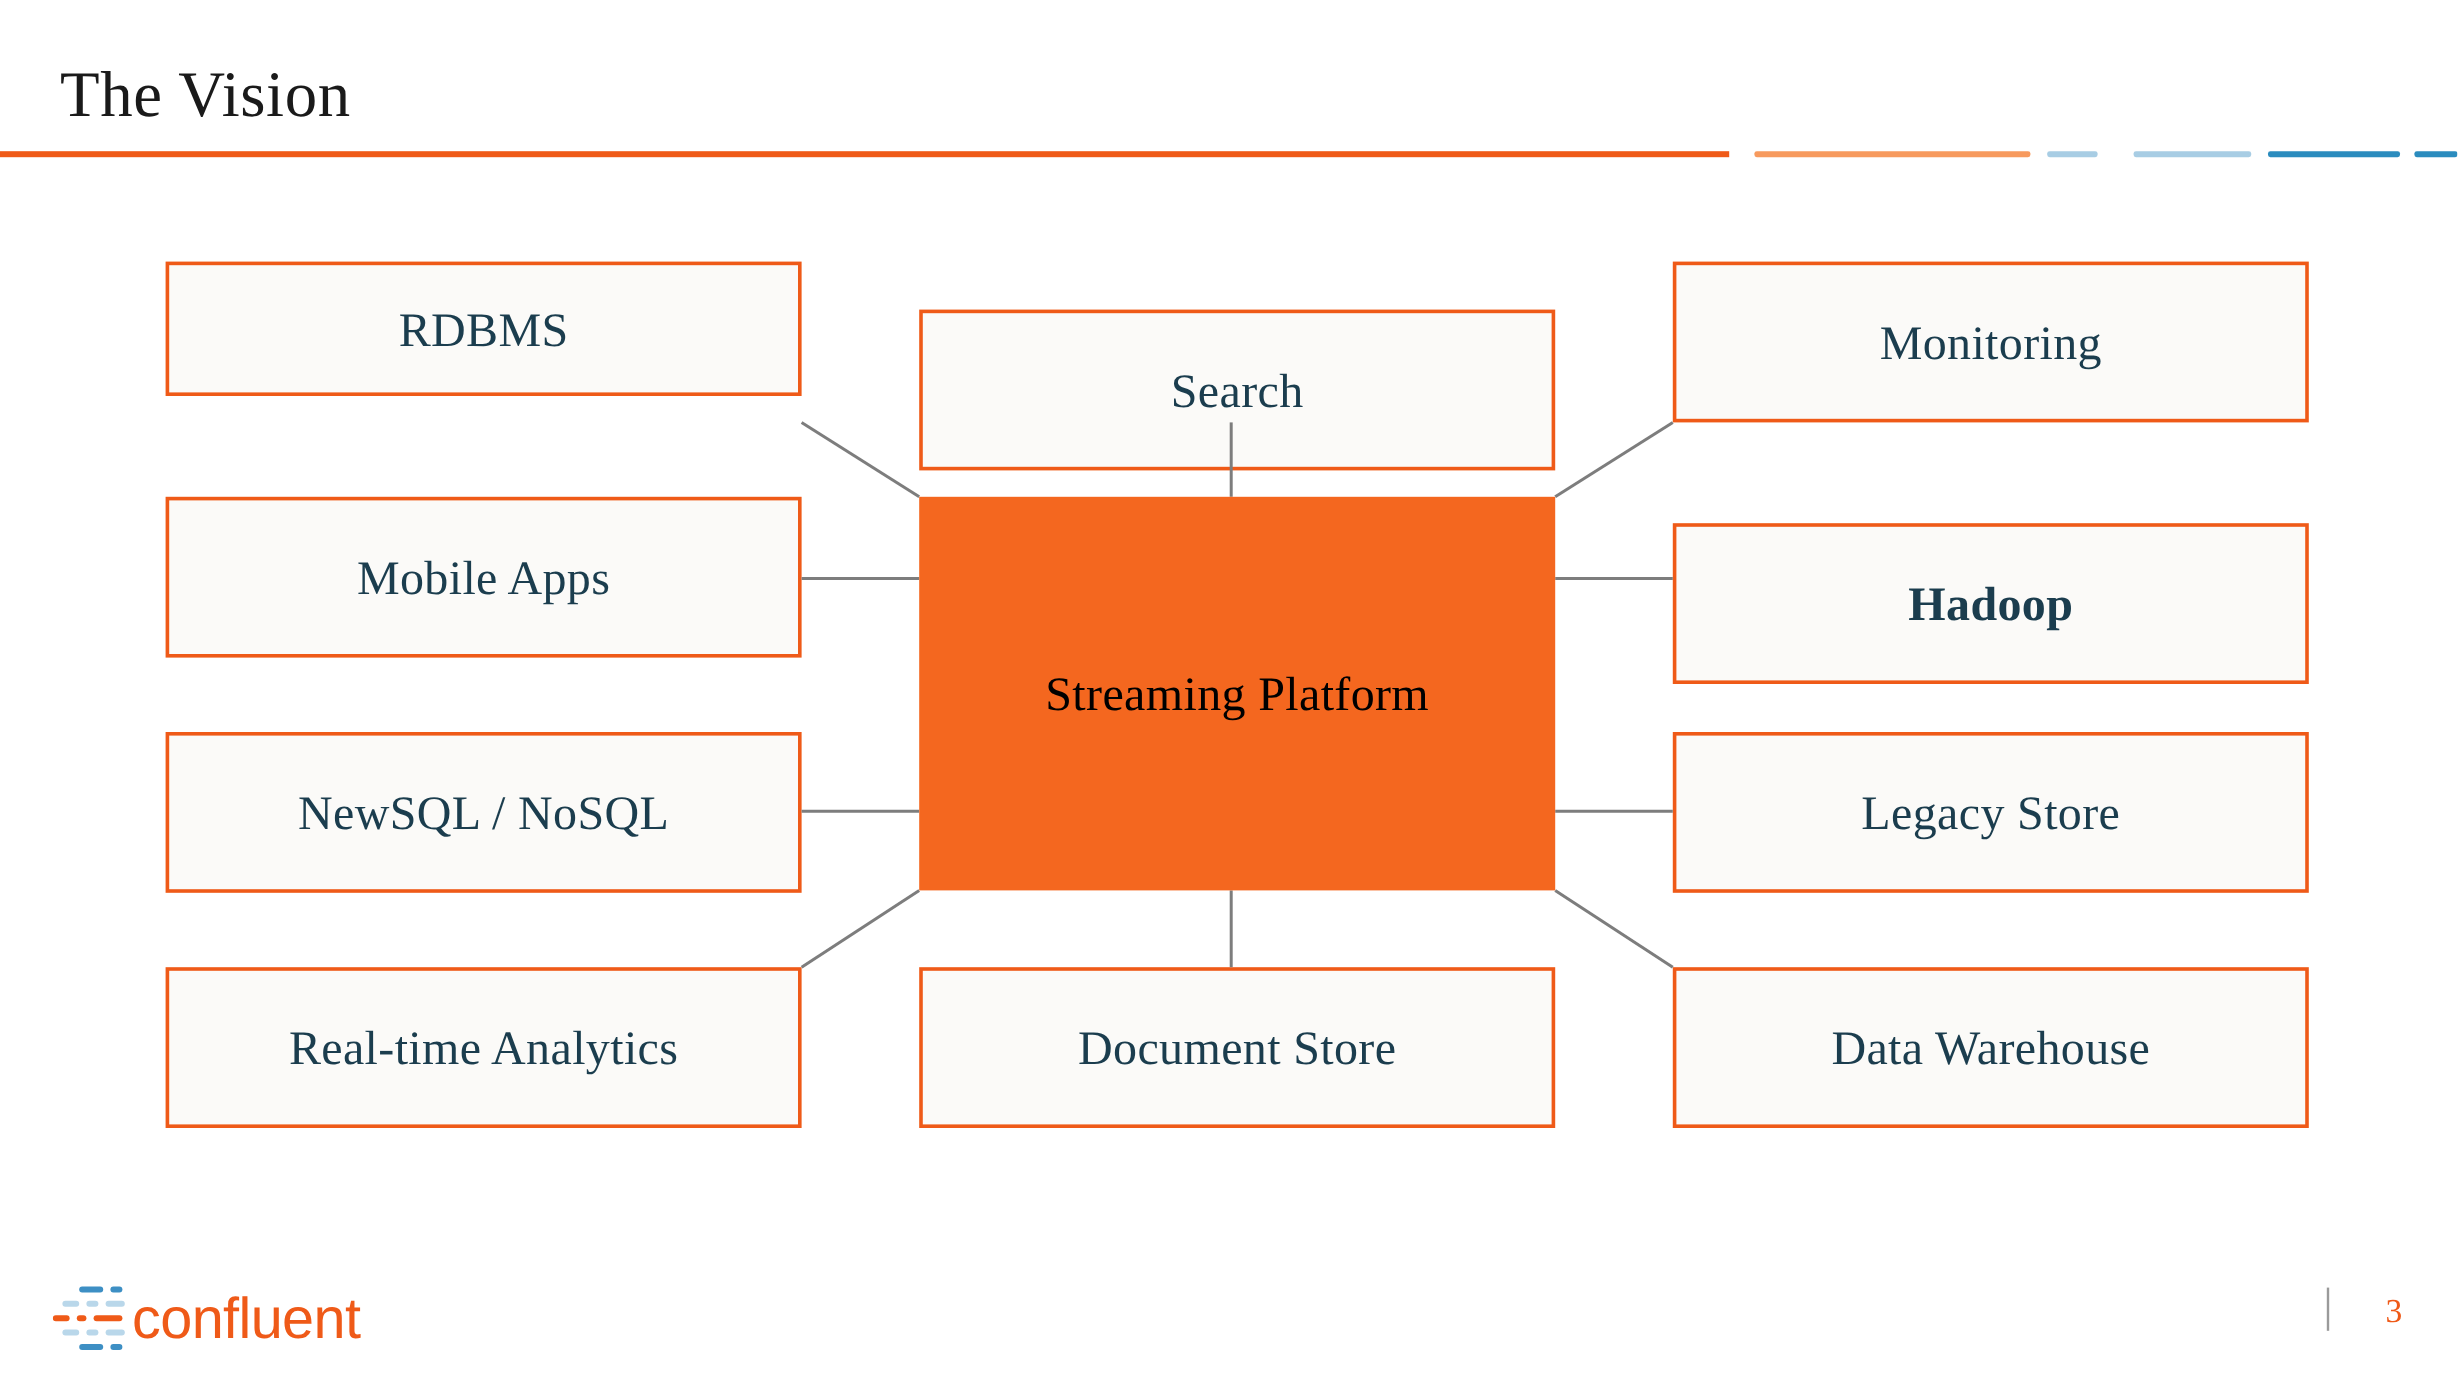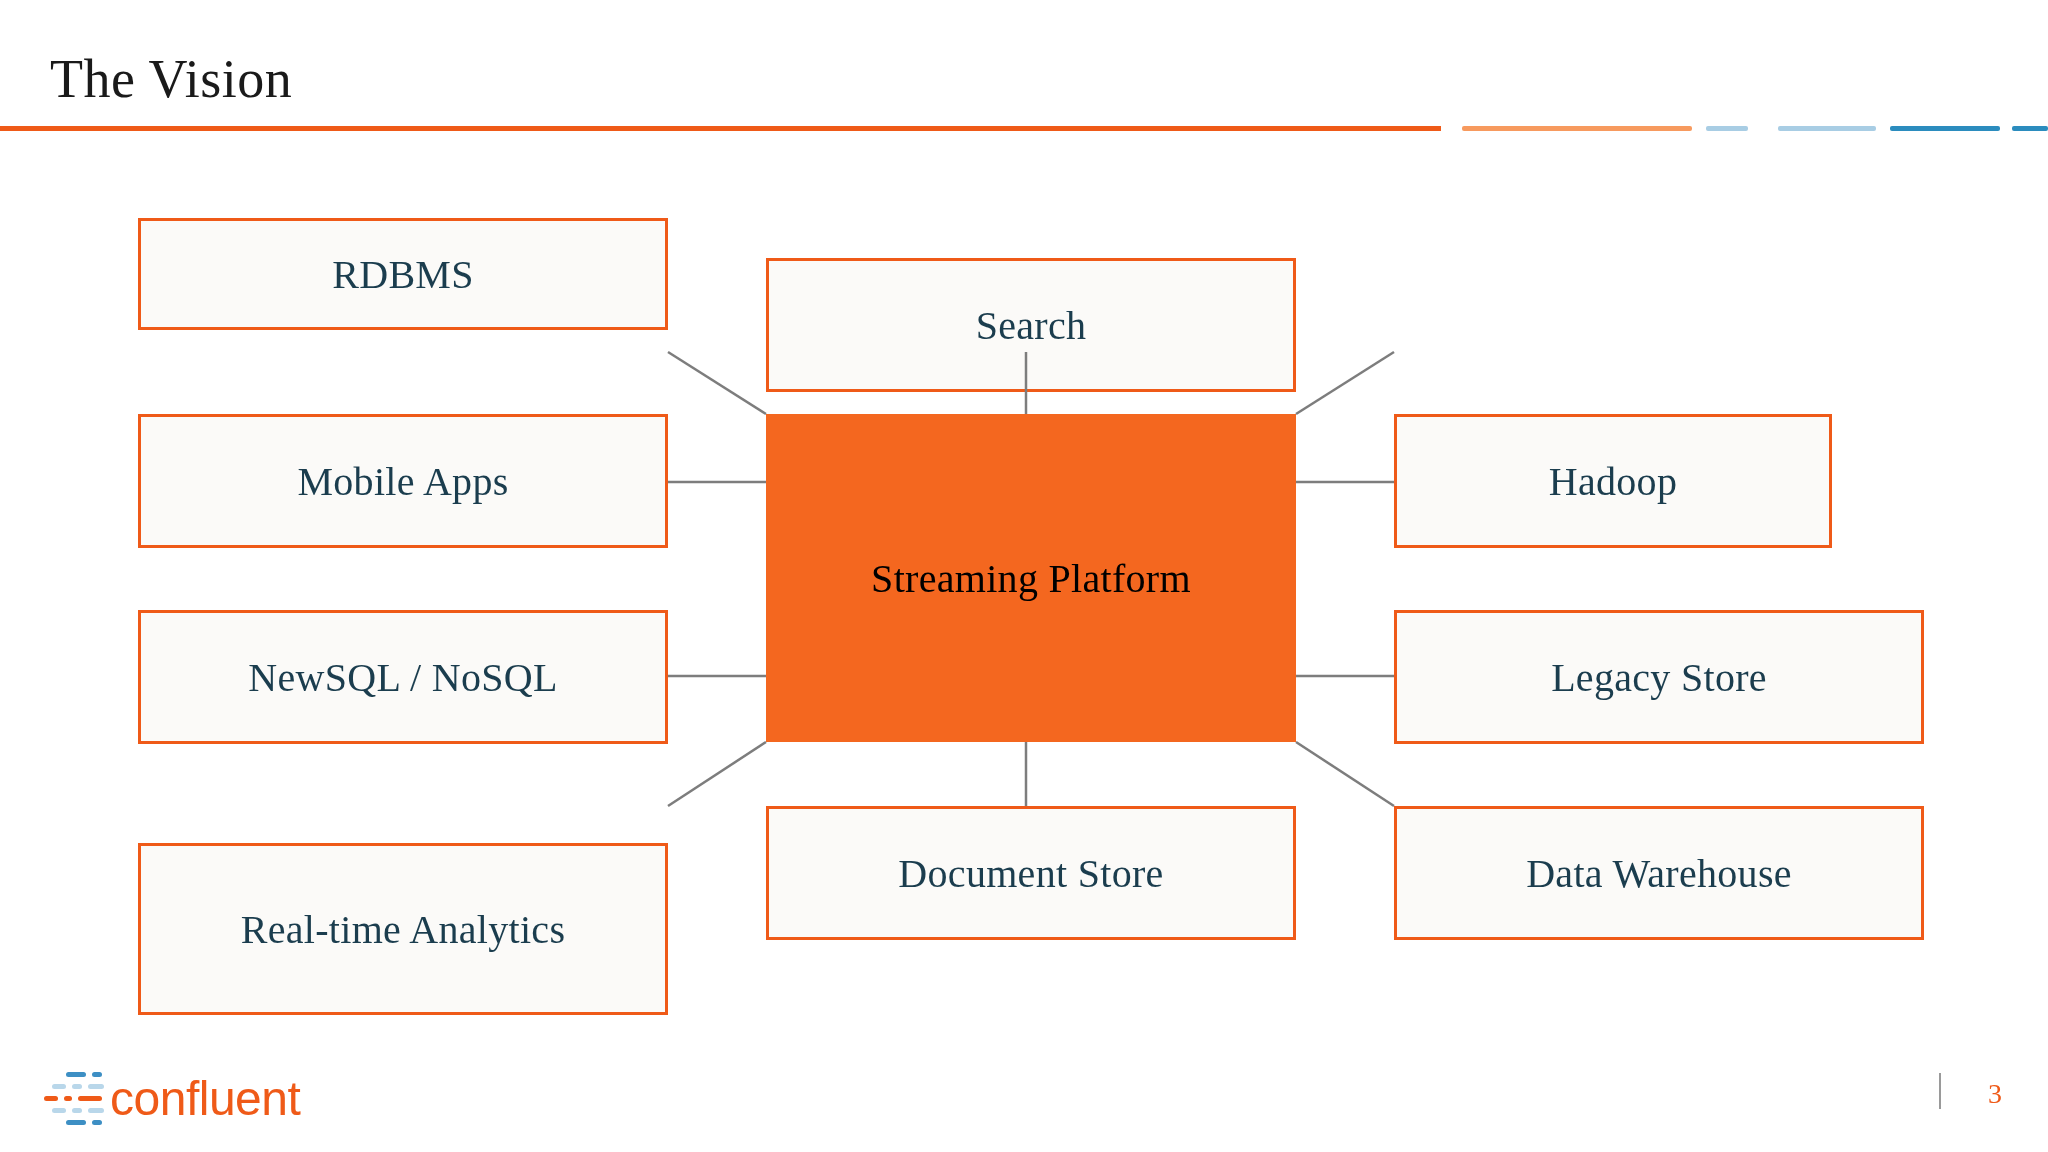--- a/index.html
+++ b/index.html
@@ -161,33 +161,36 @@
     </svg>
 
   <div id="diagram">
 
     <div class="node" style="left: 138px; top: 218px; width: 530px; height: 112px;">
         <span class="node-label">RDBMS</span>
       </div>
       <div class="node" style="left: 766px; top: 218px; width: 530px; height: 134px; margin-top: 40px;">
         <span class="node-label">Search</span>
       </div>
+      <div class="node" style="left: 1394px; top: 218px; width: 530px; height: 134px;">
+        <span class="node-label">Monitoring</span>
+      </div>
       <div class="node" style="left: 138px; top: 414px; width: 530px; height: 134px;">
         <span class="node-label">Mobile Apps</span>
       </div>
-      <div class="node" style="left: 1394px; top: 414px; width: 438px; height: 134px;">
+      <div class="node" style="left: 1394px; top: 436px; width: 530px; height: 134px; font-weight: bold;">
         <span class="node-label">Hadoop</span>
       </div>
       <div class="node" style="left: 138px; top: 610px; width: 530px; height: 134px;">
         <span class="node-label">NewSQL / NoSQL</span>
       </div>
       <div class="node" style="left: 1394px; top: 610px; width: 530px; height: 134px;">
         <span class="node-label">Legacy Store</span>
       </div>
-      <div class="node" style="left: 138px; top: 806px; width: 530px; height: 172px; margin-top: 37px;">
+      <div class="node" style="left: 138px; top: 806px; width: 530px; height: 134px;">
         <span class="node-label">Real-time Analytics</span>
       </div>
       <div class="node" style="left: 766px; top: 806px; width: 530px; height: 134px;">
         <span class="node-label">Document Store</span>
       </div>
       <div class="node" style="left: 1394px; top: 806px; width: 530px; height: 134px;">
         <span class="node-label">Data Warehouse</span>
       </div>
       <div id="hub" style="left: 766px; top: 414px; width: 530px; height: 328px; background: rgb(244, 103, 31);">
       <span class="hub-label" style="color: #000000;">Streaming Platform</span>

